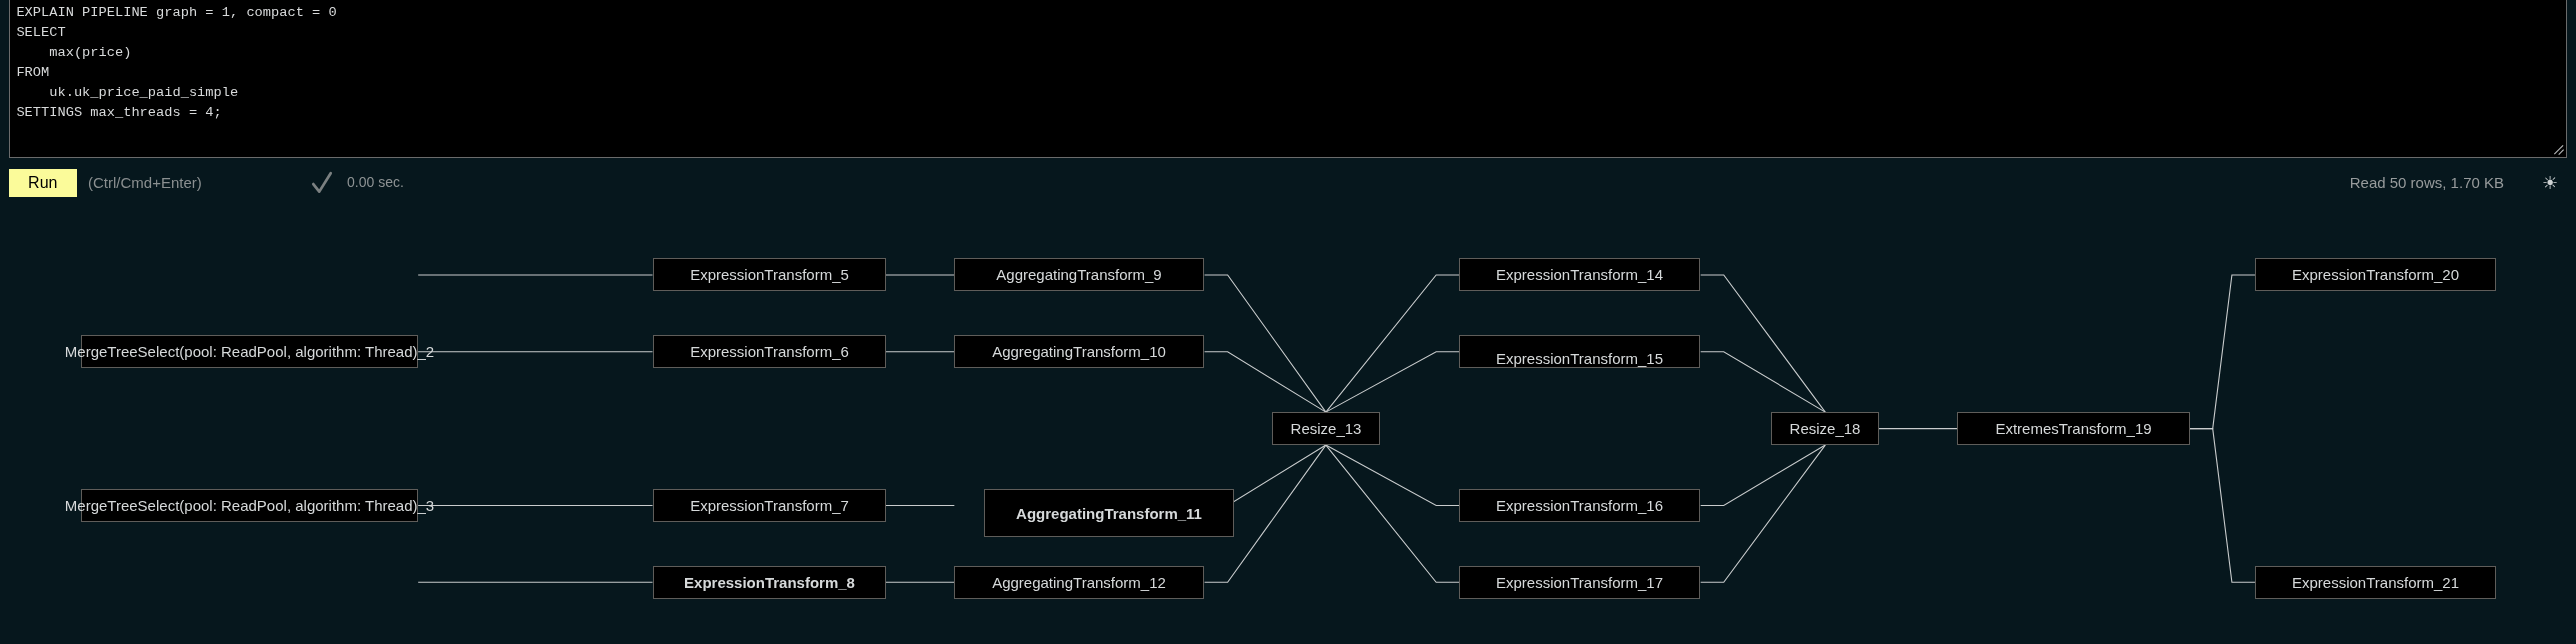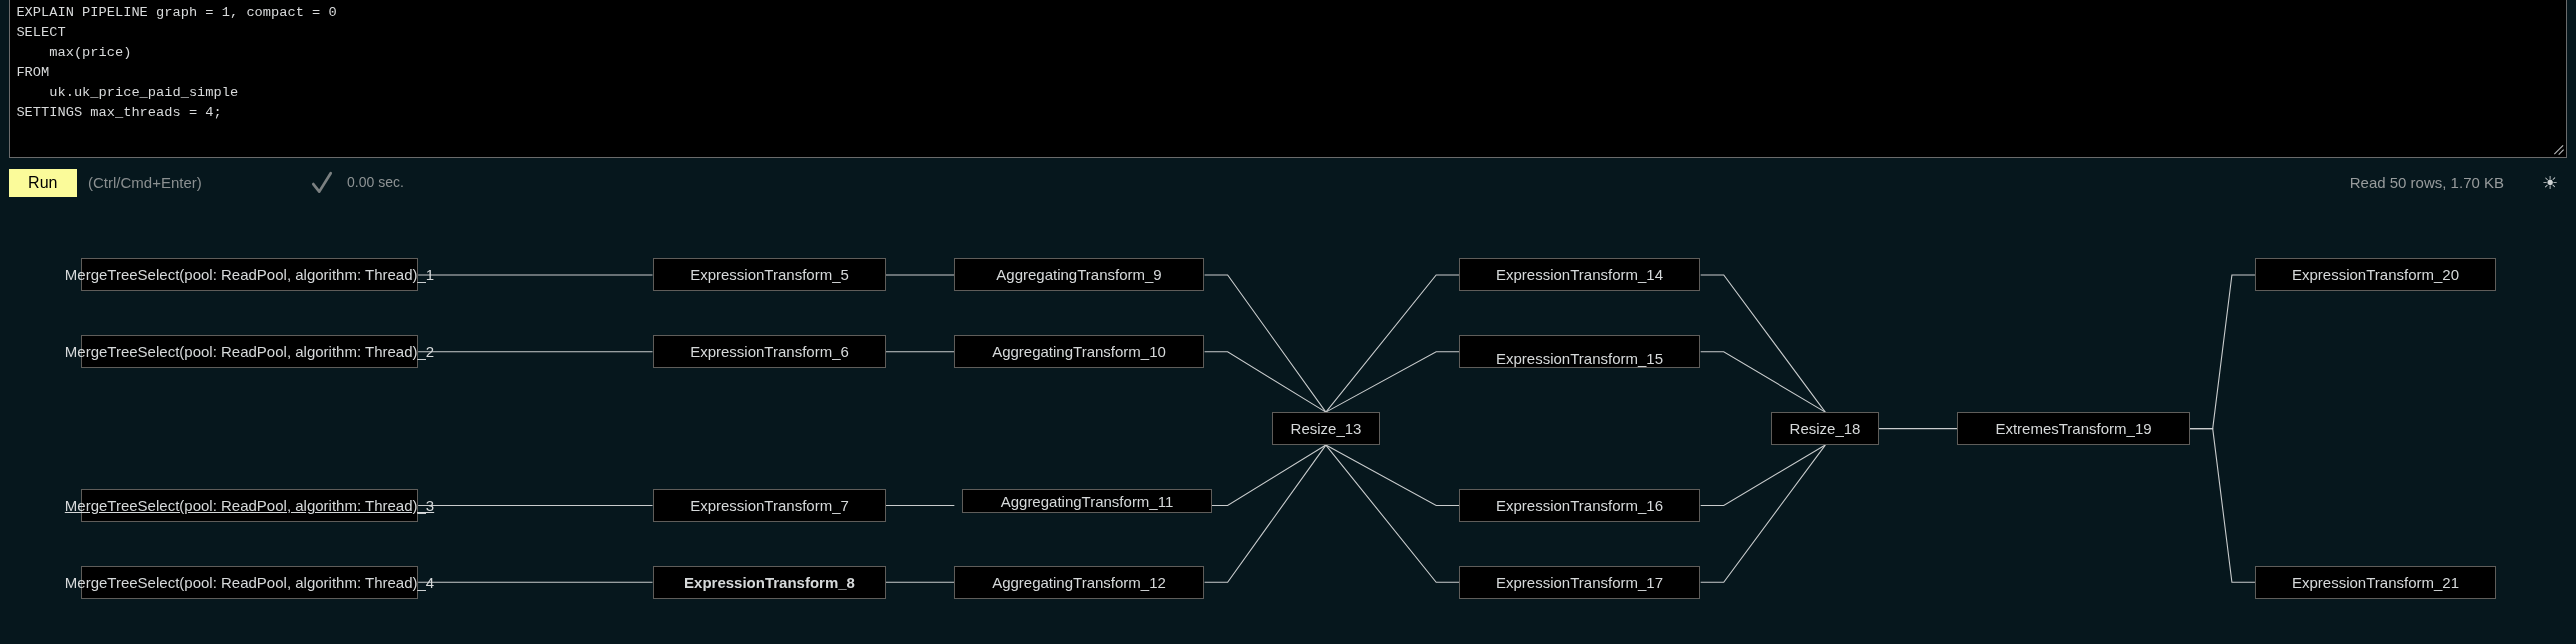--- a/index.html
+++ b/index.html
@@ -199,51 +199,45 @@
       <polyline points="2416,428 2617,538 2659,538" fill="none" stroke="#c9cccd" stroke-width="2"></polyline>
       <polyline points="2416,428 2617,678 2659,678" fill="none" stroke="#c9cccd" stroke-width="2"></polyline>
       <polyline points="3099,118 3141,118 3326,368" fill="none" stroke="#c9cccd" stroke-width="2"></polyline>
       <polyline points="3099,258 3141,258 3326,368" fill="none" stroke="#c9cccd" stroke-width="2"></polyline>
       <polyline points="3099,538 3141,538 3326,428" fill="none" stroke="#c9cccd" stroke-width="2"></polyline>
       <polyline points="3099,678 3141,678 3326,428" fill="none" stroke="#c9cccd" stroke-width="2"></polyline>
       <polyline points="3424,398 3566,398" fill="none" stroke="#c9cccd" stroke-width="2"></polyline>
       <polyline points="3990,398 4032,398 4067,118 4109,118" fill="none" stroke="#c9cccd" stroke-width="2"></polyline>
       <polyline points="3990,398 4032,398 4067,678 4109,678" fill="none" stroke="#c9cccd" stroke-width="2"></polyline>
     </svg>
-<div class="node" style="left: 81px; top: 48px; width: 337px; height: 33px;">
-      <span>MergeTreeSelect(pool: ReadPool, algorithm: Thread)_1</span>
-    </div>
     <div class="node" style="left: 81px; top: 125px; width: 337px; height: 33px;">
       <span>MergeTreeSelect(pool: ReadPool, algorithm: Thread)_2</span>
     </div>
-    <div class="node" style="left: 81px; top: 279px; width: 337px; height: 33px; text-decoration: underline;">
+    <div class="node" style="left: 81px; top: 279px; width: 337px; height: 33px;">
       <span>MergeTreeSelect(pool: ReadPool, algorithm: Thread)_3</span>
-    </div>
-    <div class="node" style="left: 81px; top: 356px; width: 337px; height: 33px;">
-      <span>MergeTreeSelect(pool: ReadPool, algorithm: Thread)_4</span>
     </div>
     <div class="node" style="left: 653px; top: 48px; width: 233px; height: 33px;">
       <span>ExpressionTransform_5</span>
     </div>
     <div class="node" style="left: 653px; top: 125px; width: 233px; height: 33px;">
       <span>ExpressionTransform_6</span>
     </div>
     <div class="node" style="left: 653px; top: 279px; width: 233px; height: 33px;">
       <span>ExpressionTransform_7</span>
     </div>
     <div class="node" style="left: 653px; top: 356px; width: 233px; height: 33px; font-weight: bold;">
       <span>ExpressionTransform_8</span>
     </div>
     <div class="node" style="left: 954px; top: 48px; width: 250px; height: 33px;">
       <span>AggregatingTransform_9</span>
     </div>
     <div class="node" style="left: 954px; top: 125px; width: 250px; height: 33px;">
       <span>AggregatingTransform_10</span>
     </div>
-    <div class="node" style="left: 962px; top: 279px; width: 250px; height: 24px;">
+    <div class="node" style="left: 984px; top: 279px; width: 250px; height: 48px; font-weight: bold;">
       <span>AggregatingTransform_11</span>
     </div>
     <div class="node" style="left: 954px; top: 356px; width: 250px; height: 33px;">
       <span>AggregatingTransform_12</span>
     </div>
     <div class="node" style="left: 1272px; top: 202px; width: 108px; height: 33px;">
       <span>Resize_13</span>
     </div>
     <div class="node" style="left: 1459px; top: 48px; width: 241px; height: 33px;">
       <span>ExpressionTransform_14</span>

